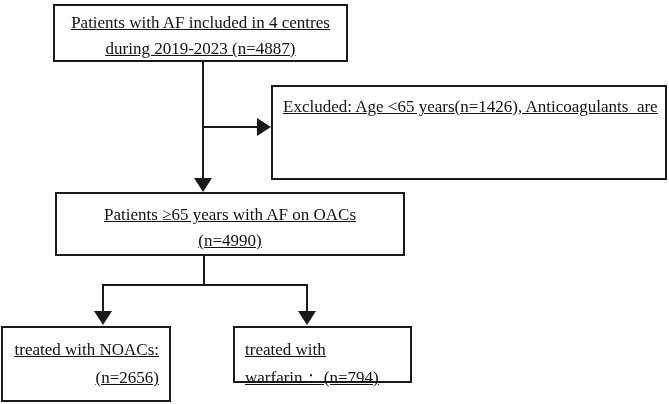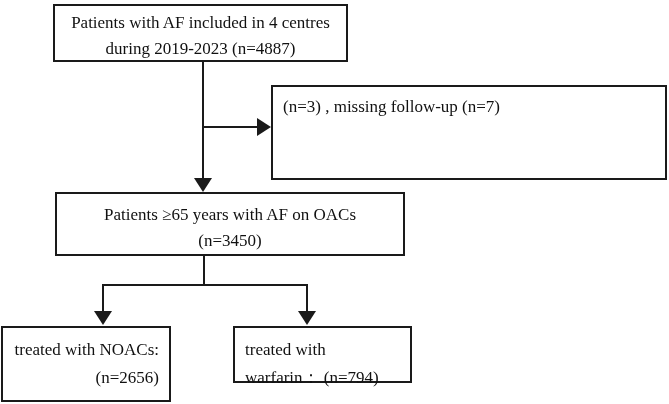--- a/index.html
+++ b/index.html
@@ -1,20 +1,20 @@
 <!DOCTYPE html>
 <html style="--line: #1a1a1a; --bg: #ffffff; --text: #111111;"><head>
 <meta charset="utf-8">
 <style>
   :root {
     --line: #1a1a1a;
     --bg: #ffffff;
     --text: #111111;
   }
-  * { margin: 0; padding: 0; box-sizing: border-box; }
+  * { margin: 0; padding: 0; box-sizing: border-box; text-decoration: underline; }
   body {
     background: #ffffff;
     font-family: "Liberation Serif", "DejaVu Serif", serif;
     color: var(--text);
   }
   .canvas {
     position: relative;
     width: 669px;
     height: 404px;
     background: var(--bg);
@@ -66,26 +66,26 @@
 <body>
 
 <div class="canvas">
 
   <div class="box centered" id="box-included">
     <div class="tline">Patients with AF included in 4 centres</div>
     <div class="tline">during 2019-2023 (n=4887)</div>
   </div>
 
   <div class="box leftalign" id="box-excluded">
-    <div class="tline">(n=3) , missing follow-up (n=7)</div>
+    <div class="tline">Excluded: Age &lt;65 years(n=1426), Anticoagulants  are</div>
   </div>
 
   <div class="box centered" id="box-oacs">
     <div class="tline">Patients ≥65 years with AF on OACs</div>
-    <div class="tline">(n=3450)</div>
+    <div class="tline">(n=4990)</div>
   </div>
 
   <div class="box leftalign" id="box-noacs">
     <div class="tline">treated with NOACs:</div>
     <div class="tline">(n=2656)</div>
   </div>
 
   <div class="box leftalign" id="box-warfarin">
     <div class="tline">treated with</div>
     <div class="tline">warfarin： (n=794)</div>

